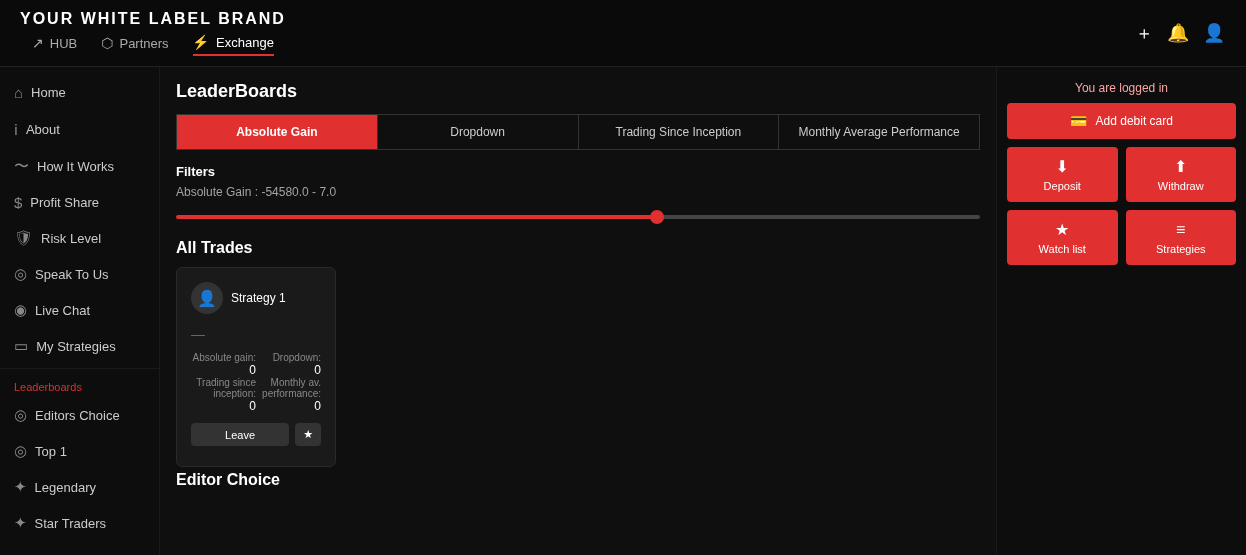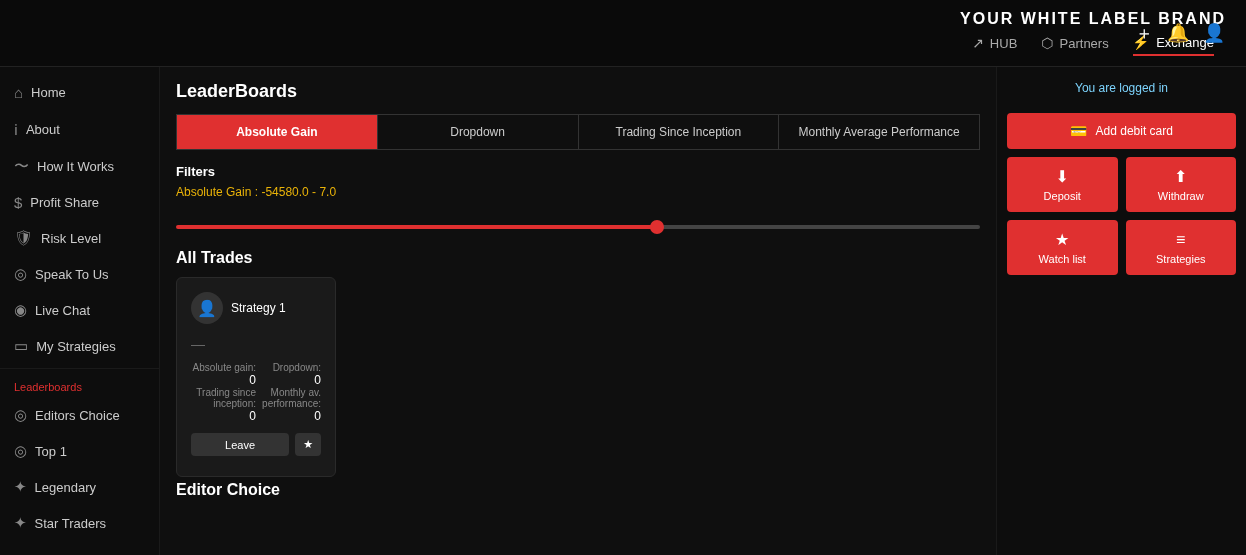--- a/index.html
+++ b/index.html
@@ -11,21 +11,21 @@
       height: 555px;
       overflow: hidden;
       display: flex;
       flex-direction: column;
     }
 
     
     .header {
       display: flex;
       align-items: center;
-      justify-content: flex-end;
+      justify-content: flex-start;
       padding: 10px 20px;
       position: relative;
       background: #0a0a0a;
       border-bottom: 1px solid #222;
       flex-shrink: 0;
     }
     .header-center {
       display: flex;
       flex-direction: column;
       align-items: center;
@@ -147,22 +147,22 @@
 
     
     .filters-label {
       font-size: 13px;
       font-weight: bold;
       margin-bottom: 6px;
       color: #fff;
     }
     .filter-range-label {
       font-size: 12px;
-      color: #eab308;
-      margin-bottom: 16px;
+      color: #a3a3a3;
+      margin-bottom: 6px;
     }
     .range-slider-container {
       margin-bottom: 16px;
       position: relative;
     }
     .range-slider {
       width: 100%;
       -webkit-appearance: none;
       height: 4px;
       border-radius: 2px;
@@ -272,23 +272,23 @@
     
     .right-panel {
       width: 250px;
       flex-shrink: 0;
       padding: 14px 10px;
       background: #0d0d0d;
       border-left: 1px solid #1a1a1a;
     }
     .logged-in-text {
       font-size: 12px;
-      color: #7dd3fc;
+      color: #fca5a5;
       text-align: center;
-      margin-bottom: 18px;
+      margin-bottom: 8px;
     }
     .action-btn-full {
       display: flex;
       align-items: center;
       justify-content: center;
       gap: 8px;
       width: 100%;
       background: #e03030;
       color: #fff;
       border: none;

